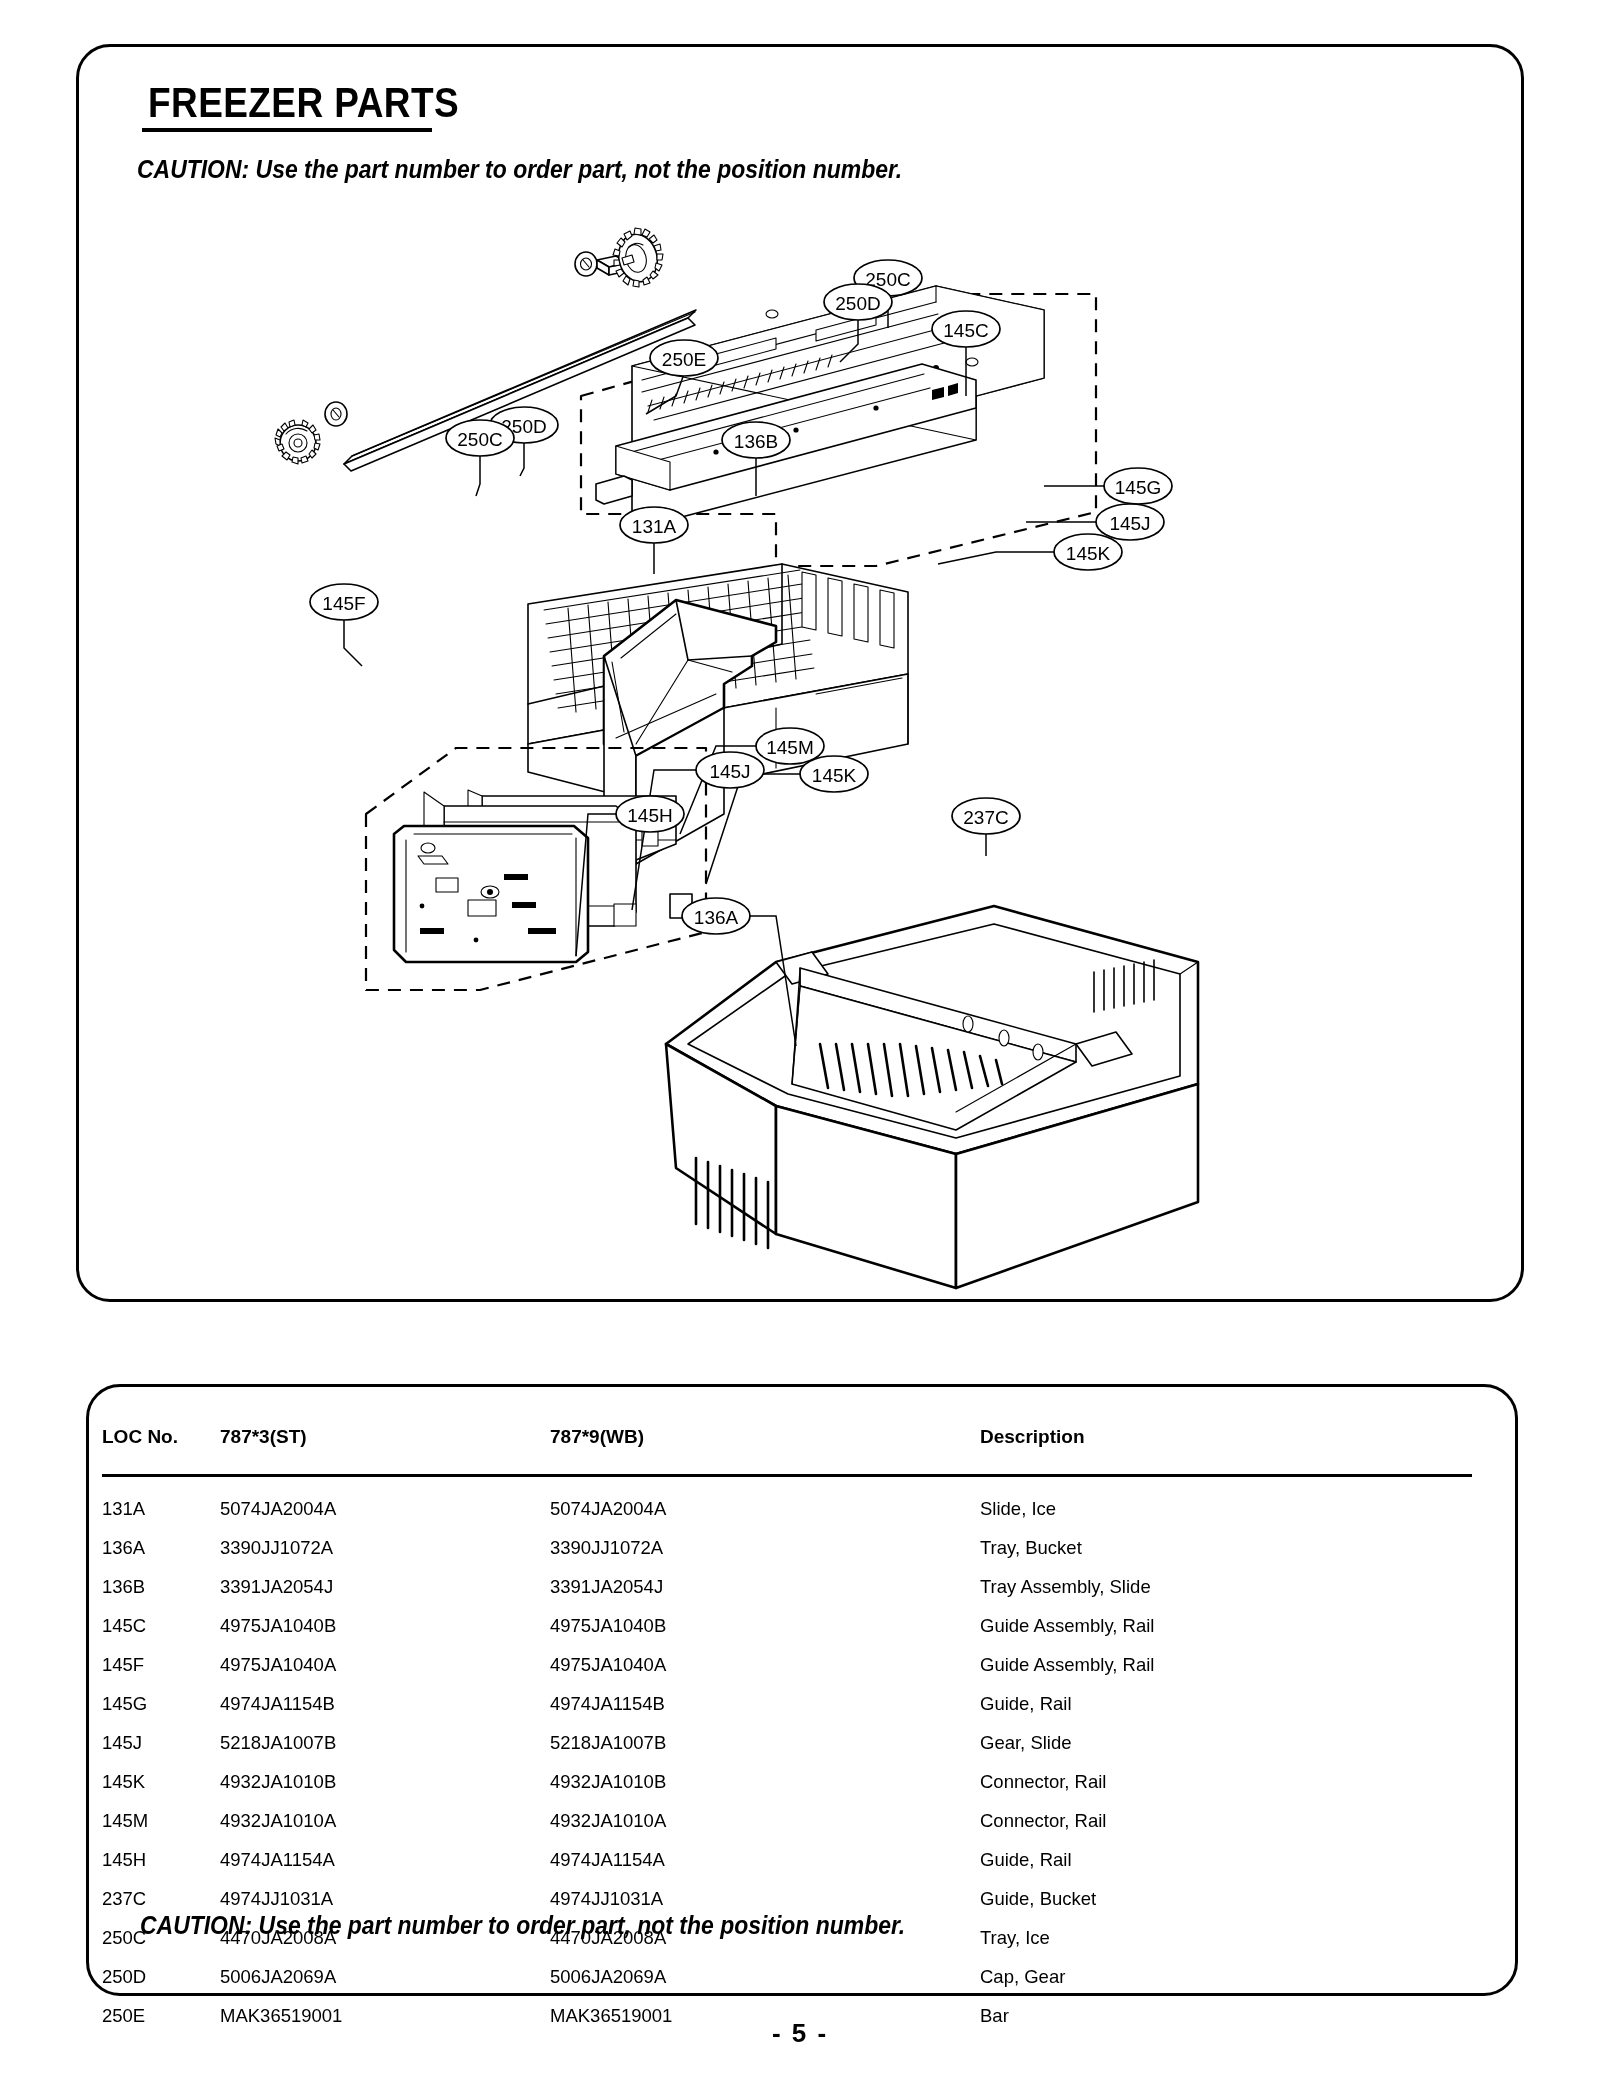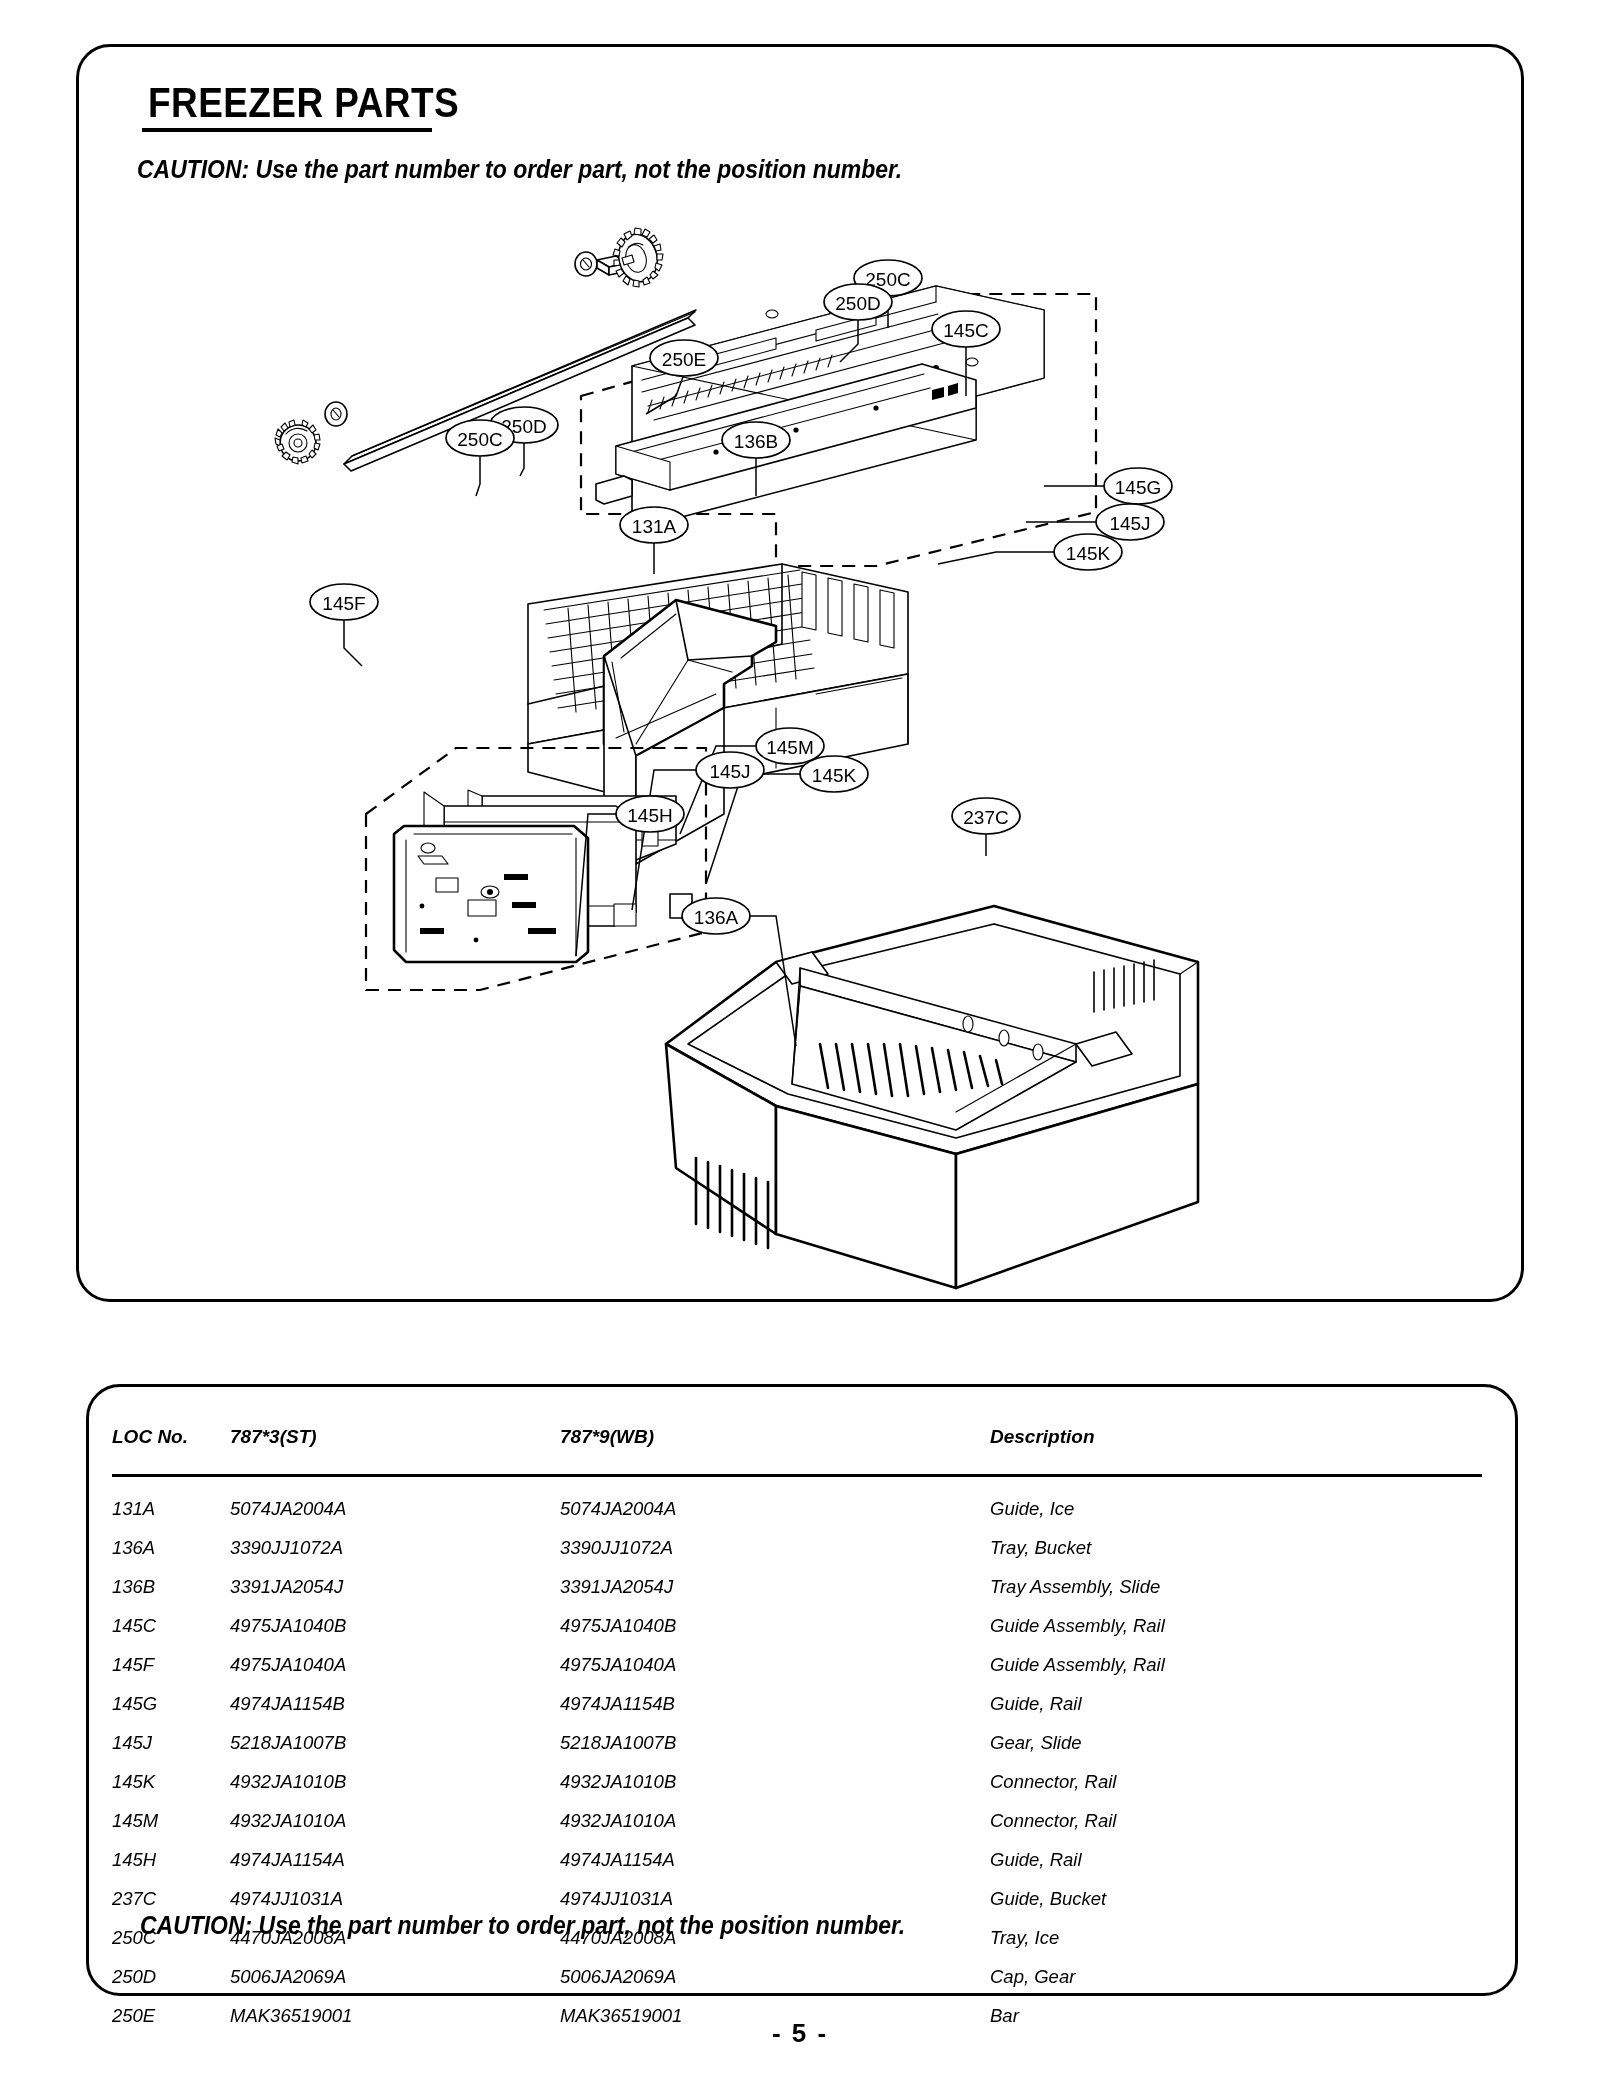--- a/index.html
+++ b/index.html
@@ -79,25 +79,24 @@
     width: 1600px;
     text-align: center;
     font-size: 26px;
     font-weight: bold;
     letter-spacing: 2px;
   }
 
   
   #parts-table {
     position: absolute;
-    left: 86px;
+    left: 76px;
     top: 1384px;
     width: 1432px;
     height: 660px;
-    font-style: italic;
   }
   #parts-table table {
     position: absolute;
     left: 26px;
     top: 42px;
     width: 1370px;
     border-collapse: collapse;
     font-size: 18.5px;
   }
   #parts-table thead th {
@@ -572,21 +571,21 @@
         <th class="col-st">787*3(ST)</th>
         <th class="col-wb">787*9(WB)</th>
         <th class="col-desc">Description</th>
       </tr>
     </thead>
     <tbody id="parts-table-body">
         <tr>
           <td class="col-loc">131A</td>
           <td class="col-st">5074JA2004A</td>
           <td class="col-wb">5074JA2004A</td>
-          <td class="col-desc">Guide, Ice</td>
+          <td class="col-desc">Slide, Ice</td>
         </tr>
         <tr>
           <td class="col-loc">136A</td>
           <td class="col-st">3390JJ1072A</td>
           <td class="col-wb">3390JJ1072A</td>
           <td class="col-desc">Tray, Bucket</td>
         </tr>
         <tr>
           <td class="col-loc">136B</td>
           <td class="col-st">3391JA2054J</td>

